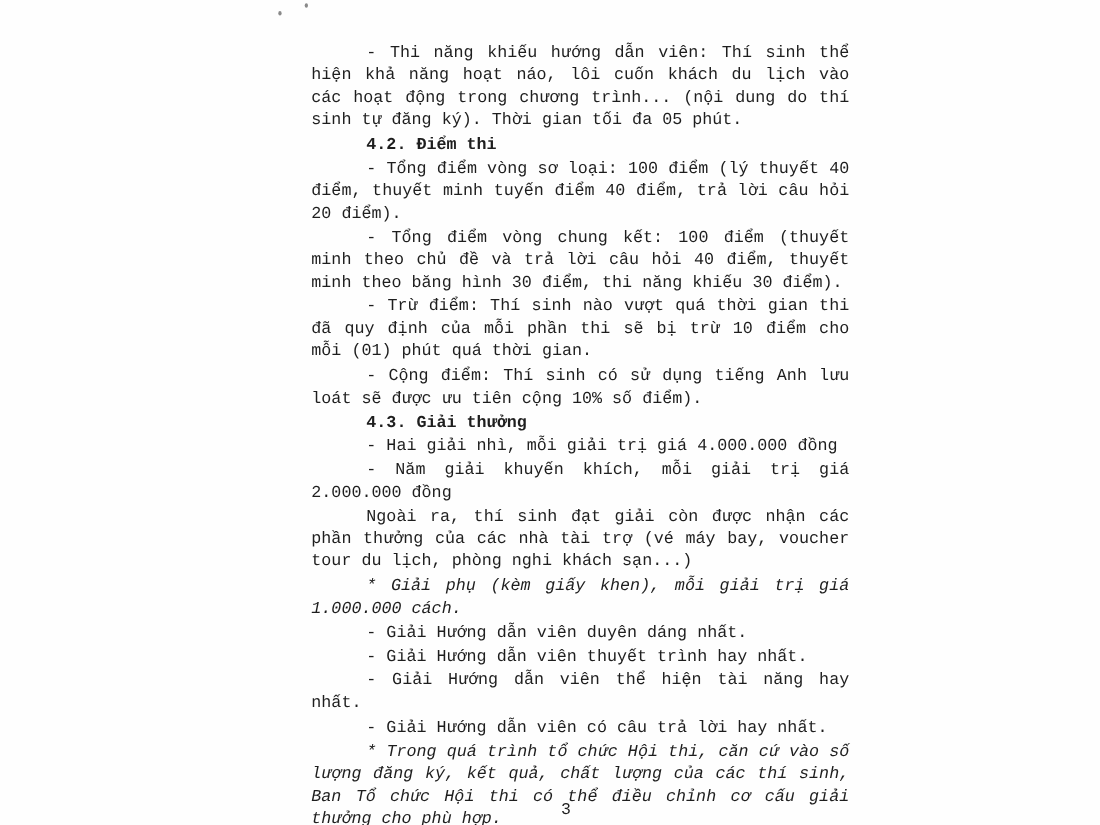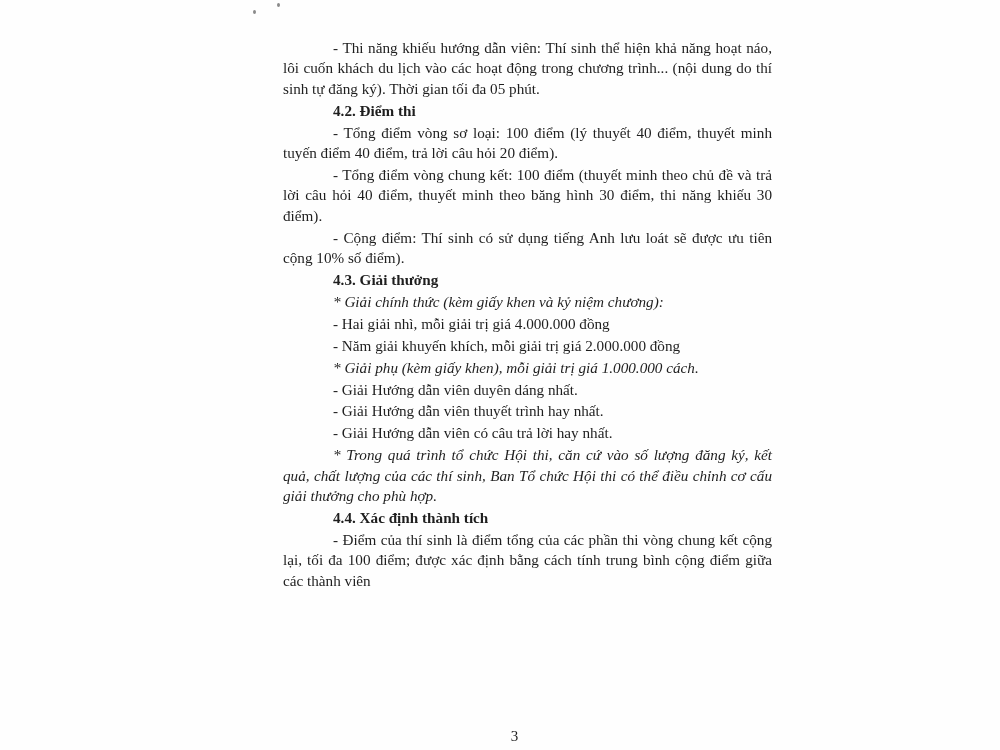--- a/index.html
+++ b/index.html
@@ -6,21 +6,21 @@
     margin: 0;
     padding: 0;
     background: #ffffff;
   }
   .page {
     position: relative;
     width: 1000px;
     height: 750px;
     background: #fefefe;
     overflow: hidden;
-    font-family: Liberation Serif, serif;
+    font-family: Liberation Mono, monospace;
     color: #1e1e1e;
   }
   .content {
     position: absolute;
     left: 283px;
     top: 38px;
     width: 489px;
     text-align: justify;
     font-size: 15.2px;
     line-height: 20.4px;
@@ -58,28 +58,30 @@
 <div class="page">
 
   <span class="speck speck-1"></span>
   <span class="speck speck-2"></span>
 
   <div class="content">
     <p>- Thi năng khiếu hướng dẫn viên: Thí sinh thể hiện khả năng hoạt náo, lôi cuốn khách du lịch vào các hoạt động trong chương trình... (nội dung do thí sinh tự đăng ký). Thời gian tối đa 05 phút.</p>
     <p class="para-heading">4.2. Điểm thi</p>
     <p>- Tổng điểm vòng sơ loại: 100 điểm (lý thuyết 40 điểm, thuyết minh tuyến điểm 40 điểm, trả lời câu hỏi 20 điểm).</p>
     <p>- Tổng điểm vòng chung kết: 100 điểm (thuyết minh theo chủ đề và trả lời câu hỏi 40 điểm, thuyết minh theo băng hình 30 điểm, thi năng khiếu 30 điểm).</p>
+    <p>- Trừ điểm: Thí sinh nào vượt quá thời gian thi đã quy định của mỗi phần thi sẽ bị trừ 10 điểm cho mỗi (01) phút quá thời gian.</p>
     <p>- Cộng điểm: Thí sinh có sử dụng tiếng Anh lưu loát sẽ được ưu tiên cộng 10% số điểm).</p>
     <p class="para-heading">4.3. Giải thưởng</p>
-    <p class="para-italic">* Giải chính thức (kèm giấy khen và kỷ niệm chương):</p>
     <p>- Hai giải nhì, mỗi giải trị giá 4.000.000 đồng</p>
     <p>- Năm giải khuyến khích, mỗi giải trị giá 2.000.000 đồng</p>
+    <p>Ngoài ra, thí sinh đạt giải còn được nhận các phần thưởng của các nhà tài trợ (vé máy bay, voucher tour du lịch, phòng nghi khách sạn...)</p>
     <p class="para-italic">* Giải phụ (kèm giấy khen), mỗi giải trị giá 1.000.000 cách.</p>
     <p>- Giải Hướng dẫn viên duyên dáng nhất.</p>
     <p>- Giải Hướng dẫn viên thuyết trình hay nhất.</p>
+    <p>- Giải Hướng dẫn viên thể hiện tài năng hay nhất.</p>
     <p>- Giải Hướng dẫn viên có câu trả lời hay nhất.</p>
     <p class="para-italic">* Trong quá trình tổ chức Hội thi, căn cứ vào số lượng đăng ký, kết quả, chất lượng của các thí sinh, Ban Tổ chức Hội thi có thể điều chỉnh cơ cấu giải thưởng cho phù hợp.</p>
     <p class="para-heading">4.4. Xác định thành tích</p>
     <p>- Điểm của thí sinh là điểm tổng của các phần thi vòng chung kết cộng lại, tối đa 100 điểm; được xác định bằng cách tính trung bình cộng điểm giữa các thành viên</p>
   </div>
 
   <div class="page-number">3</div>
 
 </div>
 

